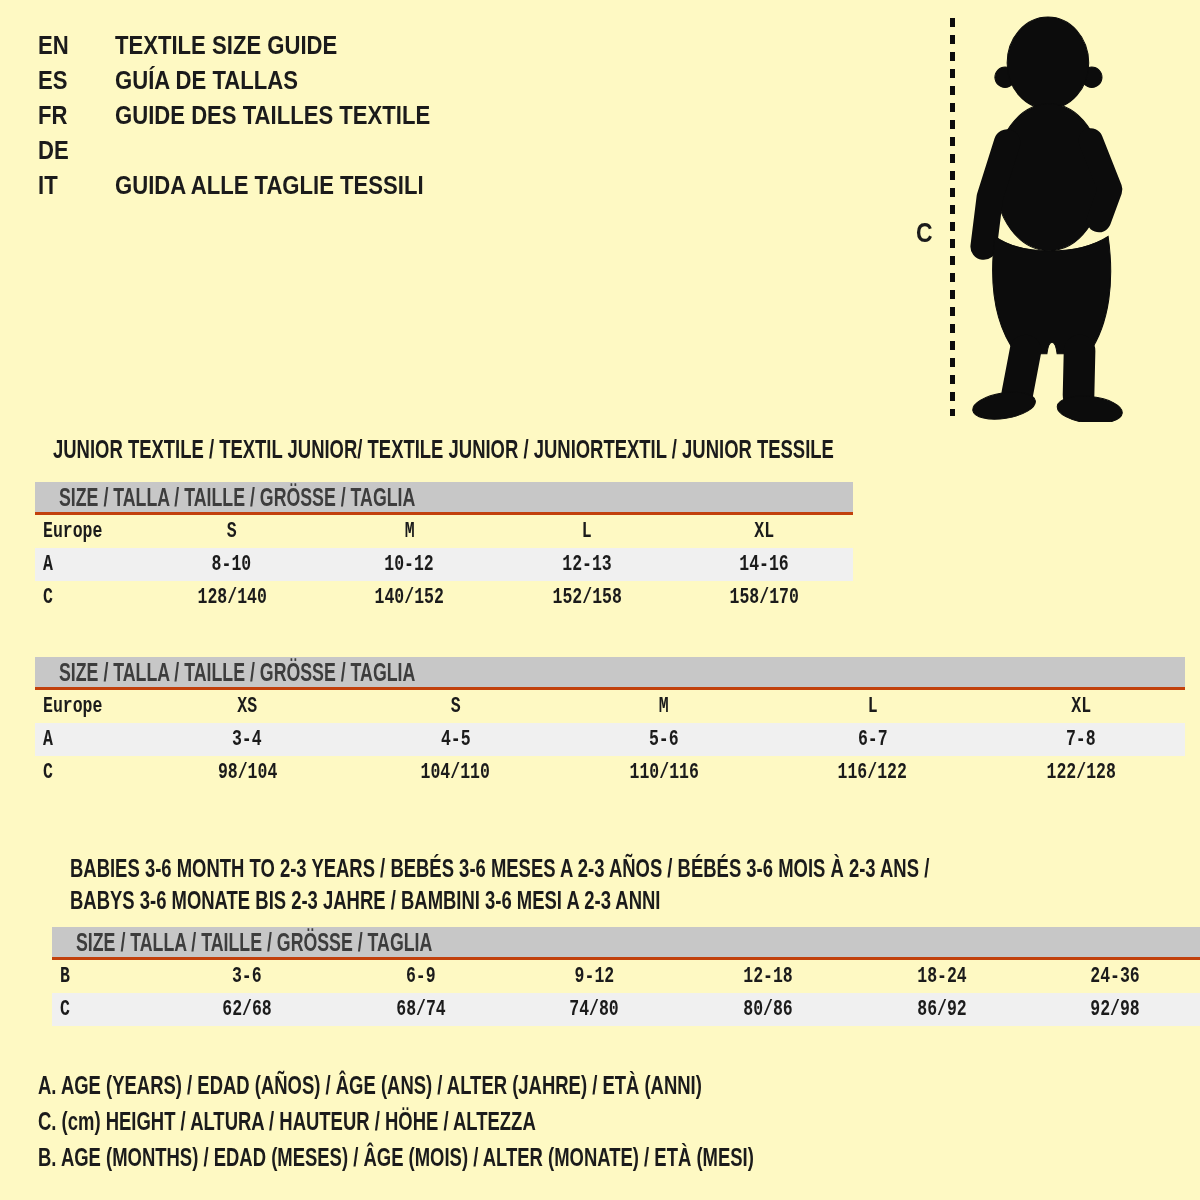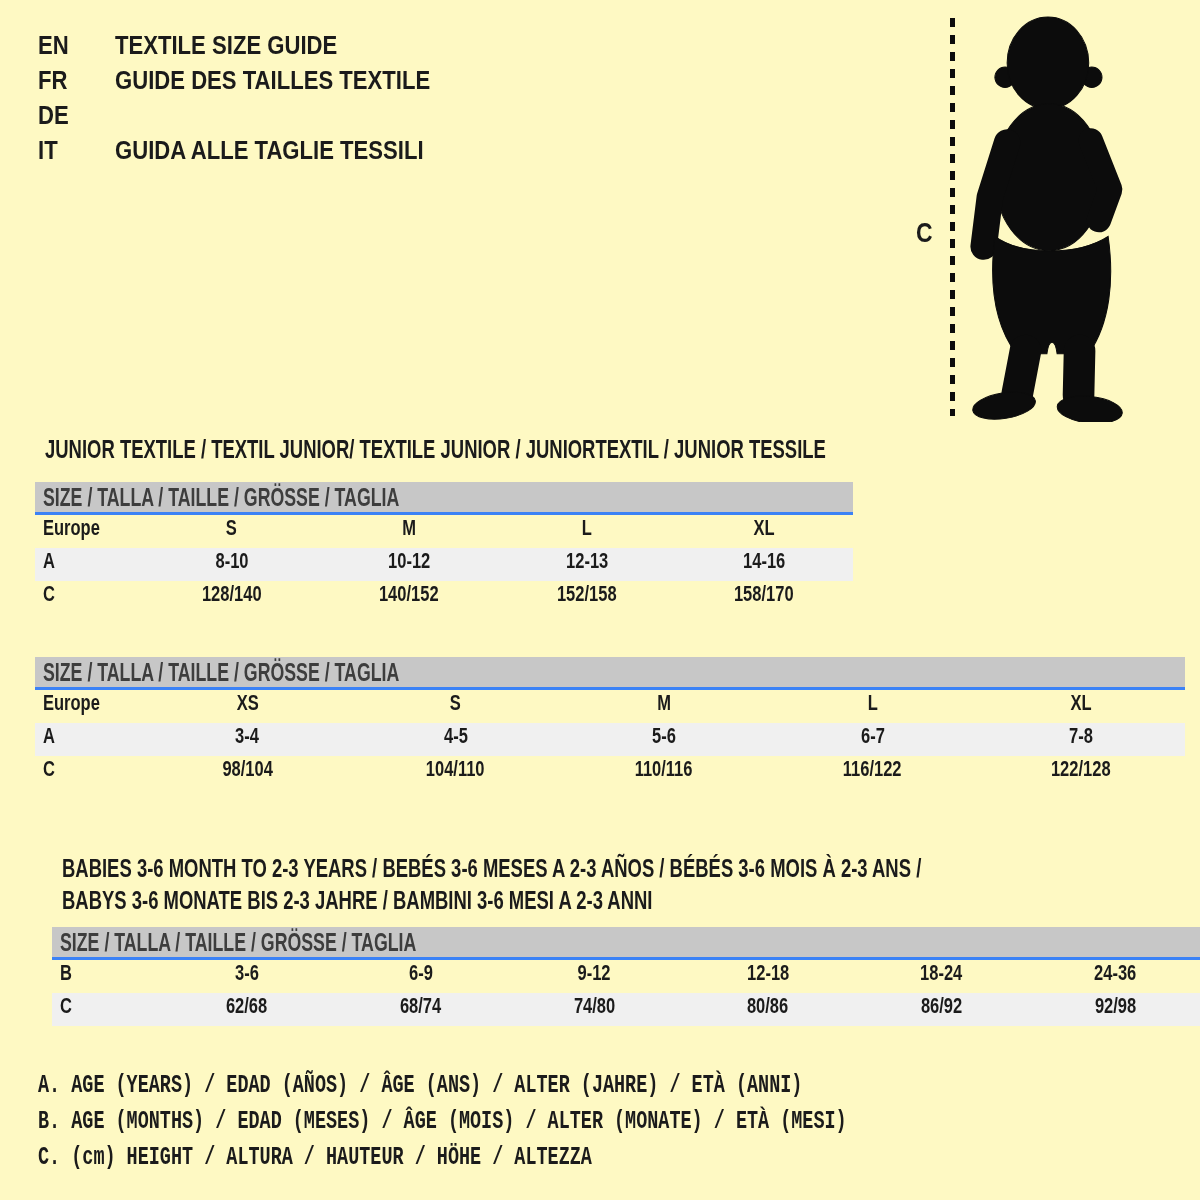--- a/index.html
+++ b/index.html
@@ -27,51 +27,55 @@
   }
   .measure-c { position:absolute; left:916px; top:220px; font-size:27px; line-height:27px; }
   .baby { position:absolute; left:958px; top:14px; width:186px; height:408px; }
   .baby * { fill:var(--sil,#0c0c0c); stroke:var(--sil,#0c0c0c); }
   .baby .st { fill:none; stroke-linecap:round; stroke-linejoin:round; }
 
   
   #sec-junior   { position:absolute; left:35px; top:433px; width:818px;  }
   #sec-children { position:absolute; left:35px; top:641px; width:1150px; }
   #sec-babies   { position:absolute; left:52px; top:852px; width:1150px; }
-  .sec-title  { margin-left:10px; font-size:26px; }
+  .sec-title  { margin-left:18px; font-size:26px; }
   .title-line { height:32px; line-height:32px; }
   .sub { font-size:14px; vertical-align:-6px; }
 
   #sec-junior   .size-table { margin-top:17px; }
   #sec-children .size-table { margin-top:16px; }
   #sec-babies   .size-table { margin-top:11px; }
 
   .bar {
-    height:30px; background:var(--bar-bg,#c7c7c7); border-bottom:3px solid #3b82f6;
-    display:flex; align-items:center; padding-left:8px;
+    height:30px; background:var(--bar-bg,#c7c7c7); border-bottom:3px solid #c2410c;
+    display:flex; align-items:center; padding-left:24px;
     color:var(--bar-text,#3d3d3d); font-size:25px;
   }
-  .trow { display:flex; height:33px; align-items:flex-start; font-size:22px; }
+  .trow { display:flex; height:33px; align-items:center; font-size:22px;font-family:Liberation Mono, monospace; }
   .trow.alt { background:var(--row-alt,#f0f0f0); }
   .tlabel { width:100px; padding-left:8px; flex:none; }
   .tcell  { flex:1; text-align:center; }
 
   
-  .legend { position:absolute; left:38px; top:1067px;font-family:Liberation Mono, monospace; }
+  .legend { position:absolute; left:38px; top:1067px; }
   .legend-line { height:36px; line-height:36px; font-size:26px; }
 </style>
 </head>
 <body>
 
 <div class="canvas">
 
   <div class="lang-block">
       <div class="lang-row">
         <span class="lang-code"><span class="cond c85">EN</span></span>
         <span class="lang-title"><span class="cond c85">TEXTILE SIZE GUIDE</span></span>
+      </div>
+      <div class="lang-row">
+        <span class="lang-code"><span class="cond c85">ES</span></span>
+        <span class="lang-title"><span class="cond c85">GUÍA DE TALLAS</span></span>
       </div>
       <div class="lang-row">
         <span class="lang-code"><span class="cond c85">FR</span></span>
         <span class="lang-title"><span class="cond c85">GUIDE DES TAILLES TEXTILE</span></span>
       </div>
       <div class="lang-row">
         <span class="lang-code"><span class="cond c85">DE</span></span>
       </div>
       <div class="lang-row">
         <span class="lang-code"><span class="cond c85">IT</span></span>
@@ -187,17 +191,17 @@
           <span class="tcell"><span class="cond c75 co">74/80</span></span>
           <span class="tcell"><span class="cond c75 co">80/86</span></span>
           <span class="tcell"><span class="cond c75 co">86/92</span></span>
           <span class="tcell"><span class="cond c75 co">92/98</span></span>
         </div>
       </div>
   </div>
 
   <div class="legend">
       <div class="legend-line"><span class="cond c71">A. AGE (YEARS) / EDAD (AÑOS) / ÂGE (ANS) / ALTER (JAHRE) / ETÀ (ANNI)</span></div>
+      <div class="legend-line"><span class="cond c71">C. (cm) HEIGHT / ALTURA / HAUTEUR / HÖHE / ALTEZZA</span></div>
       <div class="legend-line"><span class="cond c71">B. AGE (MONTHS) / EDAD (MESES) / ÂGE (MOIS) / ALTER (MONATE) / ETÀ (MESI)</span></div>
-      <div class="legend-line"><span class="cond c71">C. (cm) HEIGHT / ALTURA / HAUTEUR / HÖHE / ALTEZZA</span></div>
     </div>
 
 </div>
 
 </body></html>

